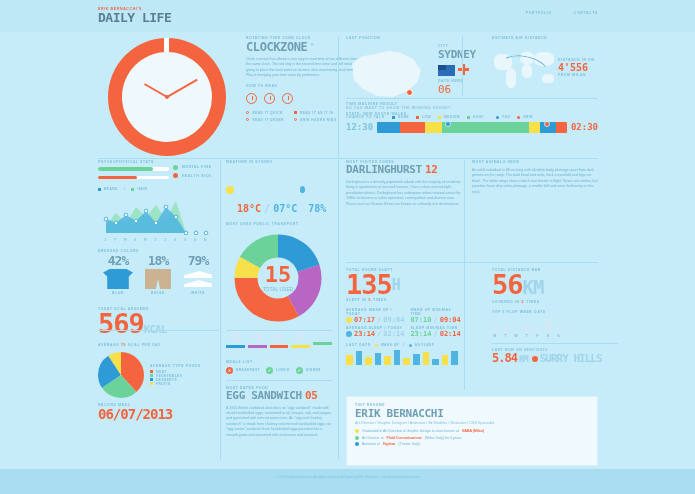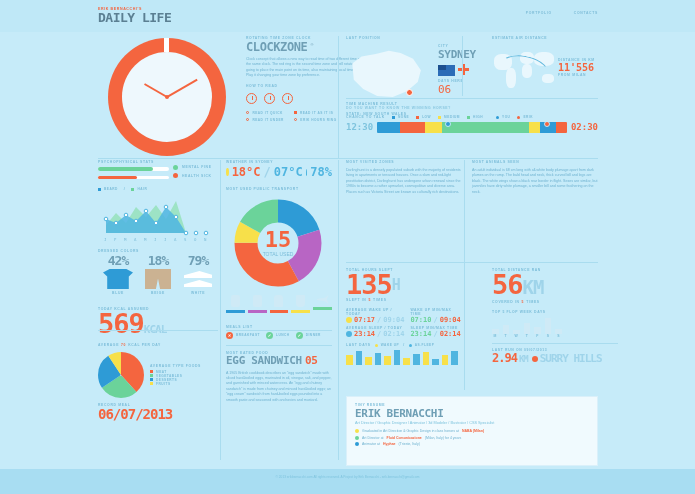--- a/index.html
+++ b/index.html
@@ -98,21 +98,21 @@
   .colD{ position:absolute; left:374px; top:160px; width:126px; }
 
   .pbar{ height:3.5px; background:#fff; border-radius:2px; position:relative; margin-top:3px; }
   .pbar>i{ display:block; height:100%; border-radius:2px; }
   .pdot{ position:absolute; top:-1.2px; width:6px;height:6px;border-radius:50%; }
 
   .bigstat{ font-family:"DejaVu Sans Mono", monospace; font-weight:bold; color:#f4653f;
      font-size:27px; line-height:26px; letter-spacing:-1px;}
   .unit{ color:#9fd4ea; }
 
-  .temp{ font-family:"DejaVu Sans Mono", monospace; font-size:12px; font-weight:bold; }
+  .temp{ font-family:"DejaVu Sans Mono", monospace; font-size:10px; font-weight:bold;margin-top:38px; }
 
   
   .resume{ position:absolute; left:248px; top:396px; width:252px; height:70px;
      background:#f0fafe; border:1px solid #daf0fa; padding:6px 8px; }
   .rname{ font-family:"DejaVu Sans Mono", monospace; font-size:11px; font-weight:bold;
      color:#6f9fb5; letter-spacing:-.3px; }
   .rrow{ display:flex; align-items:center; gap:3px; font-size:3.5px; color:#6fb2d0; margin-top:2.5px;}
   .bullet{ width:4px;height:4px;border-radius:50%;display:inline-block;}
 
   .foot{ position:absolute; left:0; right:0; top:475px; text-align:center;
@@ -210,21 +210,21 @@
         <span class="wm" style="left:2px;top:6px;width:18px;height:16px;"></span>
         <span class="wm" style="left:14px;top:20px;width:10px;height:20px;"></span>
         <span class="wm" style="left:28px;top:4px;width:14px;height:12px;"></span>
         <span class="wm" style="left:30px;top:16px;width:10px;height:14px;"></span>
         <span class="wm" style="left:42px;top:4px;width:20px;height:14px;"></span>
         <span class="wm" style="left:50px;top:26px;width:12px;height:9px;"></span>
         <span class="arc"></span>
       </div>
       <div class="dist">
         <div class="lbl">DISTANCE IN KM</div>
-        <div class="distnum">11'556</div>
+        <div class="distnum">4'556</div>
         <div class="lbl">FROM MILAN</div>
       </div>
     </div>
     <div class="vline" style="left:364px;top:36px;height:60px;"></div>
     <div class="hline" style="left:248px;top:98px;width:252px;"></div>
 
     <div class="tm">
       <div class="lbl">TIME MACHINE RESULT</div>
       <div class="lbl" style="color:#8ac7e0;">DO YOU WANT TO KNOW THE WINNING HORSE?</div>
       <div class="lgrow">
@@ -460,20 +460,24 @@
           <span class="bigttl or">05</span>
         </div>
         <div class="para" style="margin-top:4px;">A 1905 British cookbook describes an "egg sandwich" made with sliced hard-boiled eggs, marinated in oil, vinegar, salt, and pepper, and garnished with minced watercress. An "egg and chutney sandwich" is made from chutney and minced hard-boiled eggs; an "egg cream" sandwich from hard-boiled eggs pounded into a smooth paste and seasoned with anchovies and mustard.</div>
       </div>
     </div>
 
     <div class="vline" style="left:240px;top:160px;height:300px;"></div>
 
     <div class="colC">
       <div class="lbl">MOST VISITED ZONES</div>
+      <div style="display:flex;align-items:baseline;gap:3px;">
+        <span class="bigttl">DARLINGHURST</span>
+        <span class="bigttl or">12</span>
+      </div>
       <div class="para" style="margin-top:4px;">Darlinghurst is a densely populated suburb with the majority of residents living in apartments or terraced houses. Once a slum and red-light prostitution district, Darlinghurst has undergone urban renewal since the 1980s to become a rather upmarket, cosmopolitan and diverse area. Places such as Victoria Street are known as culturally rich destinations.</div>
     </div>
 
     <div class="colD">
       <div class="lbl">MOST ANIMALS SEEN</div>
       <div class="para" style="margin-top:4px;">An adult individual is 68 cm long with all-white body plumage apart from dark plumes on the rump. The bald head and neck, thick curved bill and legs are black. The white wings show a black rear border in flight. Sexes are similar, but juveniles have dirty white plumage, a smaller bill and some feathering on the neck.</div>
     </div>
 
     <div class="hline" style="left:248px;top:262px;width:252px;"></div>
     <div class="vline" style="left:366px;top:160px;height:230px;"></div>
@@ -577,21 +581,21 @@
         <span class="lbl" style="flex:1;text-align:center;">T</span>
         <span class="lbl" style="flex:1;text-align:center;">W</span>
         <span class="lbl" style="flex:1;text-align:center;">T</span>
         <span class="lbl" style="flex:1;text-align:center;">F</span>
         <span class="lbl" style="flex:1;text-align:center;">S</span>
         <span class="lbl" style="flex:1;text-align:center;">S</span>
       </div>
       <div class="hline" style="position:relative;margin-top:5px;width:126px;"></div>
       <div class="lbl" style="margin-top:4px;">LAST RUN ON 09/07/2013</div>
       <div style="display:flex;align-items:baseline;gap:2px;">
-        <span class="bigstat" style="font-size:12px;line-height:12px;">2.94</span>
+        <span class="bigstat" style="font-size:12px;line-height:12px;">5.84</span>
         <span class="bigstat unit" style="font-size:9px;line-height:9px;">KM</span>
         <span style="width:6px;height:6px;border-radius:50%;background:#f4653f;margin-left:2px;"></span>
         <span class="bigstat unit" style="font-size:11px;line-height:11px;">SURRY HILLS</span>
       </div>
     </div>
 
     <div class="resume">
       <div class="lbl">TINY RESUME</div>
       <div class="rname">ERIK BERNACCHI</div>
       <div style="font-size:3.8px;color:#7fc4de;margin-top:1px;">Art Director / Graphic Designer / Animator / 3d Modeler / Illustrator / CSS Specialist</div>

